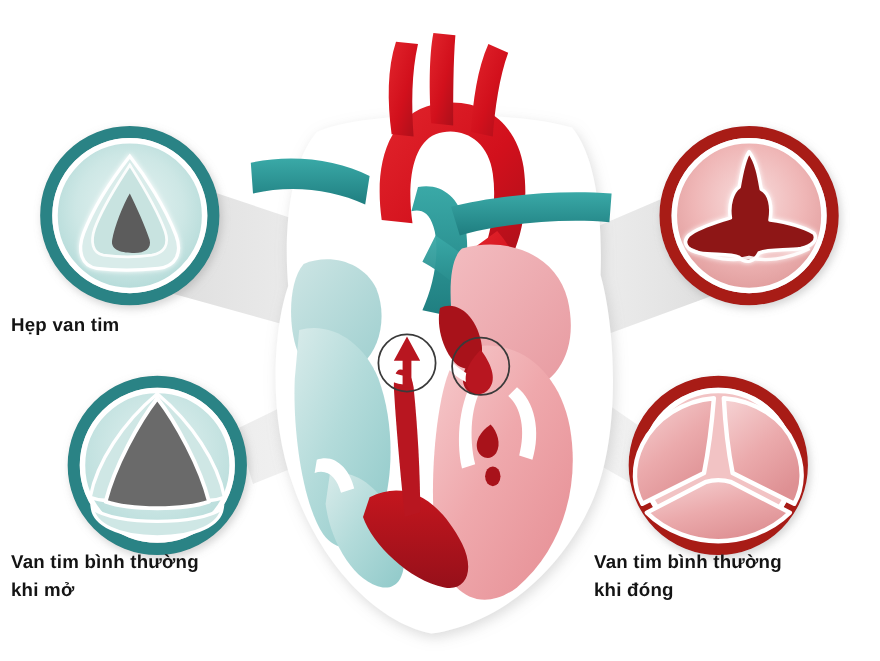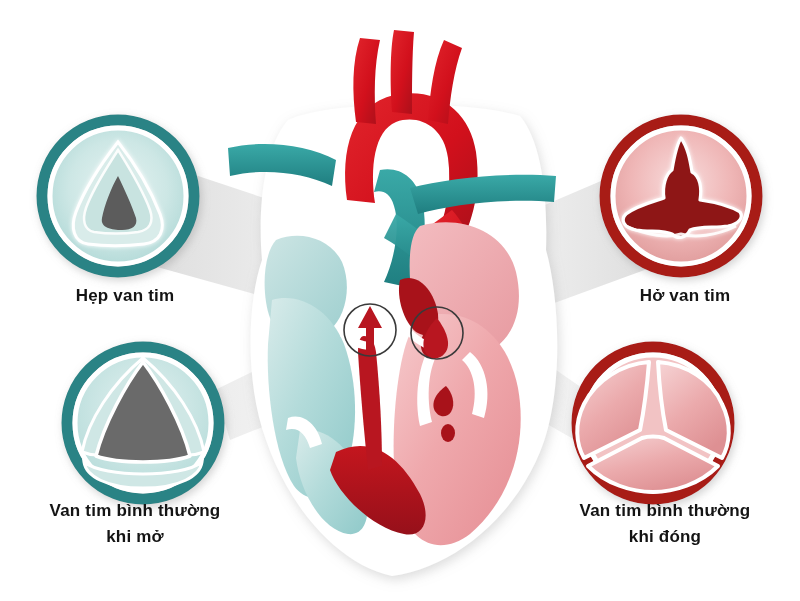--- a/index.html
+++ b/index.html
@@ -1,20 +1,20 @@
 <!DOCTYPE html>
 <html><head>
 <meta charset="utf-8">
 <style>
   html,body{margin:0;padding:0;background:#fff;}
   body{width:800px;height:601px;overflow:hidden;font-family:"Liberation Sans",sans-serif;}
   #stage{position:relative;width:800px;height:601px;background:#ffffff;}
   svg.layer{position:absolute;left:0;top:0;width:800px;height:601px;}
   .callout-label{
-    position:absolute;text-align:center;font-weight:bold;
+    position:absolute;text-align:left;font-weight:bold;
     font-family:"Liberation Sans",sans-serif;
     color:#141414;font-size:17px;line-height:26px;
     white-space:pre-line;letter-spacing:.2px;
   }
   #lbl-stenosis{left:10px;top:283px;width:230px;}
   #lbl-regurg{left:570px;top:283px;width:230px;}
   #lbl-open{left:10px;top:498px;width:250px;}
   #lbl-closed{left:540px;top:498px;width:250px;}
 </style>
 </head>
@@ -247,19 +247,18 @@
                  L640,430 C642,420 646,400 649,362 Z" fill="url(#leafletG)" stroke="#ffffff" stroke-width="4" stroke-linejoin="round"></path>
         <path d="M658,362 C686,364 712,380 722,404 C732,424 730,444 722,458
                  L666,430 C664,420 660,400 658,362 Z" fill="url(#leafletG)" stroke="#ffffff" stroke-width="4" stroke-linejoin="round"></path>
         <path d="M588,466 C606,484 632,492 653,492 C674,492 700,484 718,466
                  L664,438 C658,436 648,436 642,438 Z" fill="url(#leafletG)" stroke="#ffffff" stroke-width="4" stroke-linejoin="round"></path>
       </g>
     </g>
   </svg>
 
   <div class="callout-label" id="lbl-stenosis">Hẹp van tim</div>
-  <div class="callout-label" id="lbl-regurg">Hở van tim</div>
   <div class="callout-label" id="lbl-open">Van tim bình thường
 khi mở</div>
   <div class="callout-label" id="lbl-closed">Van tim bình thường
 khi đóng</div>
 
 </div>
 
 </body></html>

